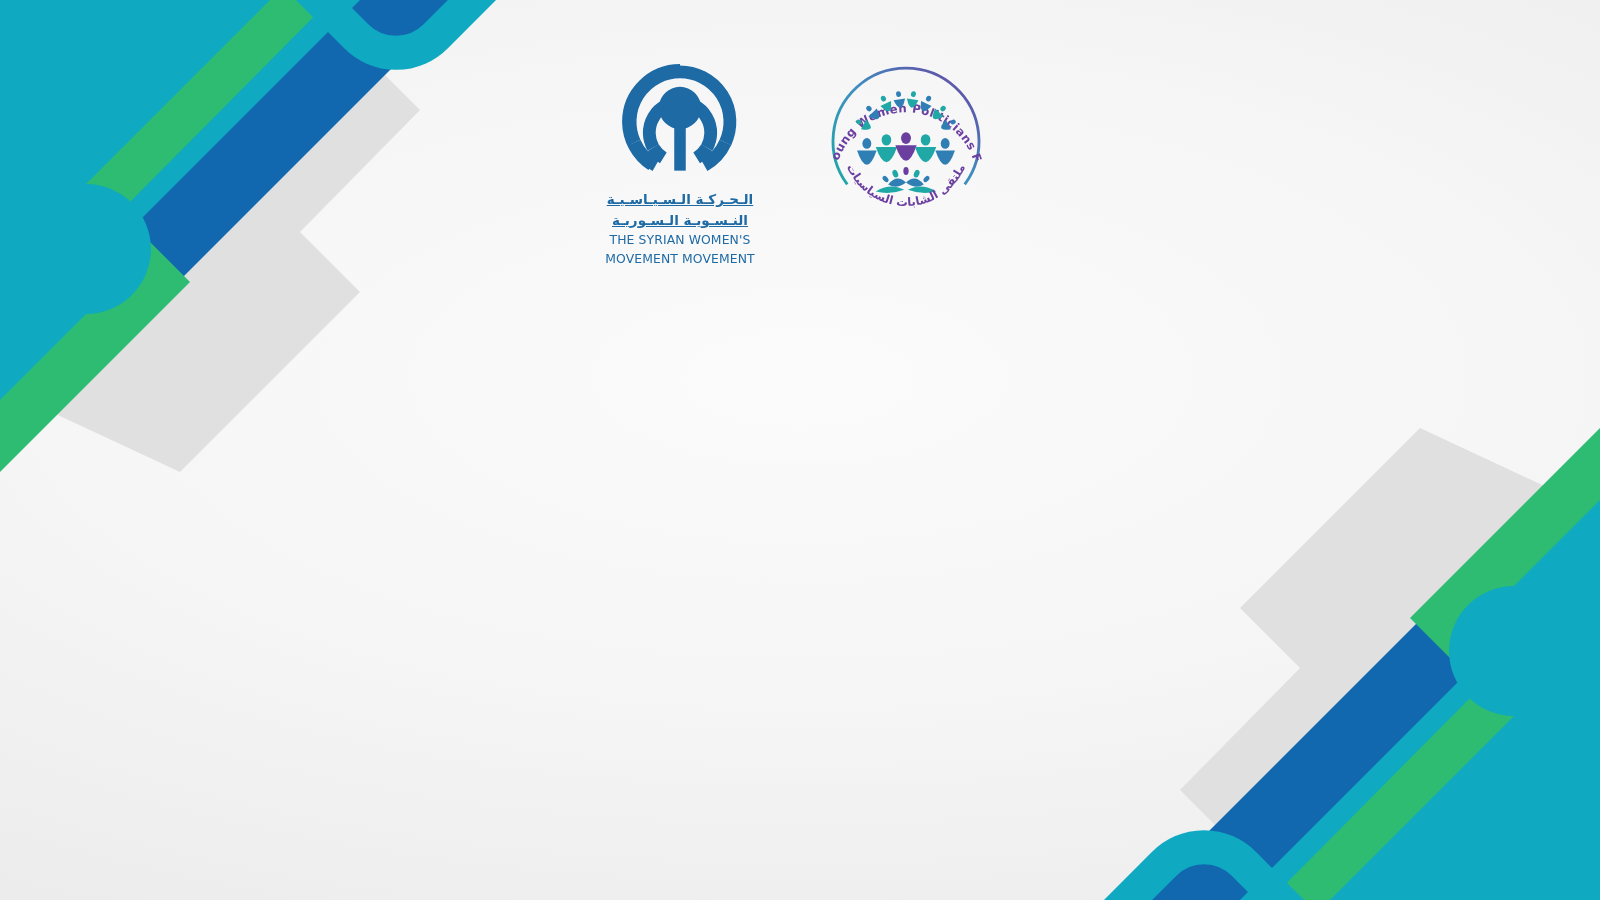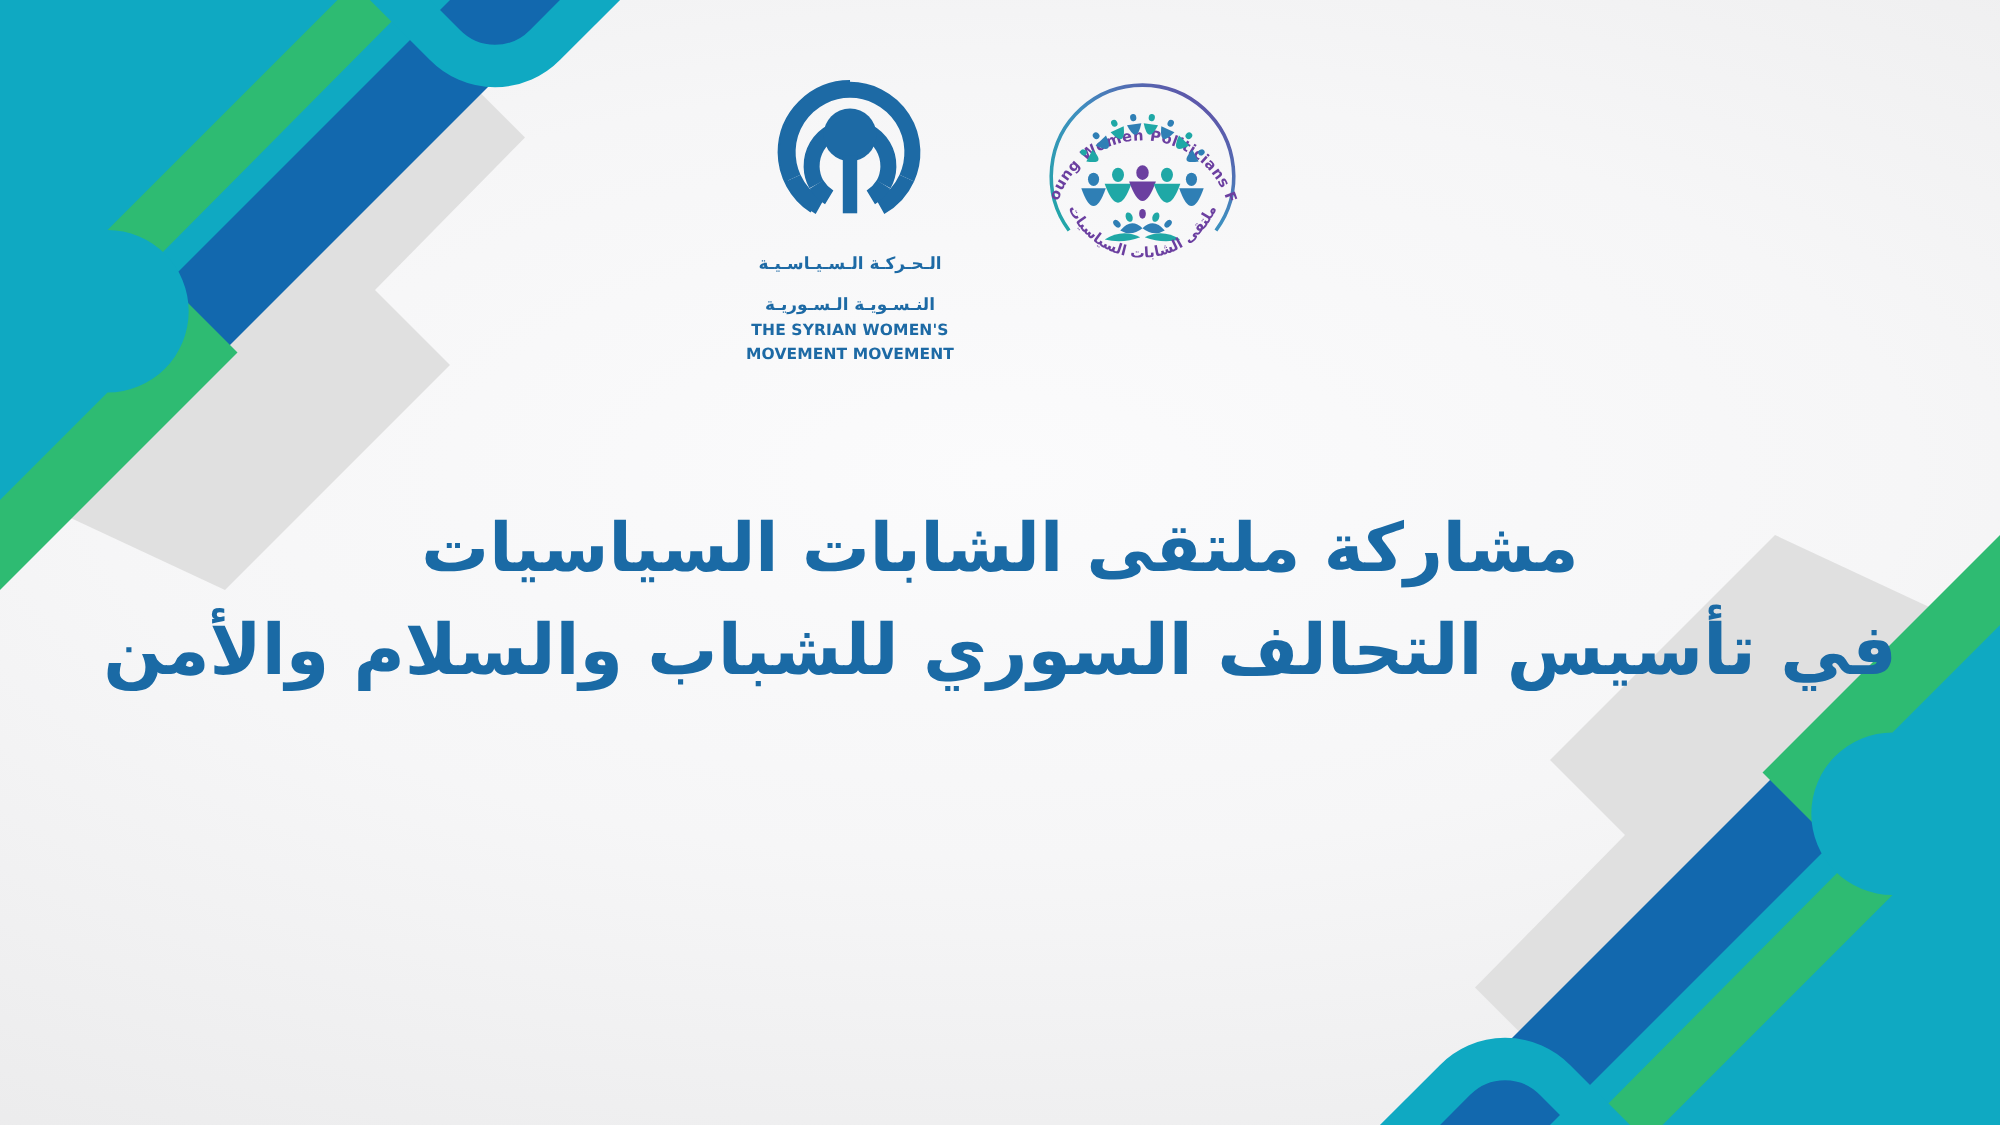--- a/index.html
+++ b/index.html
@@ -46,38 +46,39 @@
   }
   .logo-block {
     display: flex;
     flex-direction: column;
     align-items: center;
   }
 
   .swpm-mark { width: 128px; height: 128px; display: block; }
 
   .swpm-ar {
-    margin-top: 18px;
+    margin-top: 6px;
     font-size: 13.5px;
     line-height: 15px;
     letter-spacing: 1.2px;
     color: #1d6aa5;
     text-align: center;
     direction: rtl;
     white-space: nowrap;
     font-weight: 600;
+    text-decoration: underline;
   }
   .swpm-en {
     margin-top: 5px;
     font-size: 12.4px;
     line-height: 13.6px;
     color: #1d6aa5;
     text-align: left;
     direction: ltr;
-    font-weight: 700;
+    font-weight: 400;
     letter-spacing: 0.1px;
     white-space: nowrap;
   }
 
   .ywpf-mark { width: 178px; height: 178px; display: block; }
 
   
   .headline {
     position: absolute;
     left: 0;
@@ -252,18 +253,14 @@
           </g>
         </g>
 
         <text font-size="13" font-weight="700" fill="#6b3fa0" font-family="'DejaVu Sans','Liberation Sans',sans-serif" direction="rtl">
           <textPath href="#arcBot" startOffset="50%" text-anchor="middle">ملتقى الشابات السياسيات</textPath>
         </text>
       </svg>
     </div>
   </div>
 
-  <div class="headline">
-    <div class="line line1">مشاركة ملتقى الشابات السياسيات</div>
-    <div class="line line2">في تأسيس التحالف السوري للشباب والسلام والأمن</div>
-  </div>
 
 </div>
 
 </body></html>

